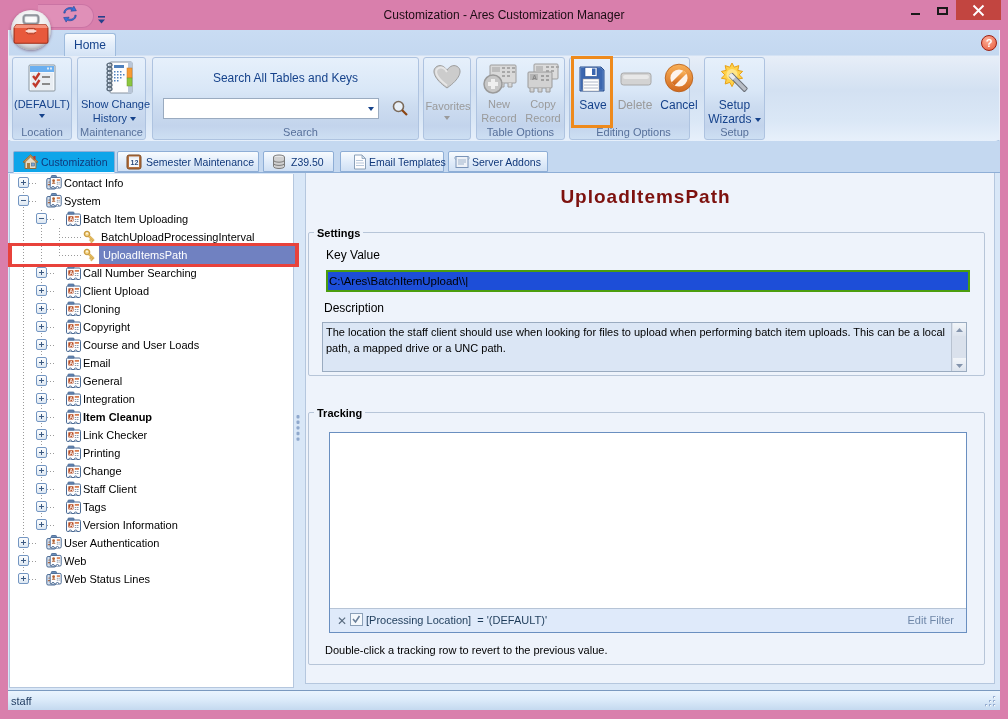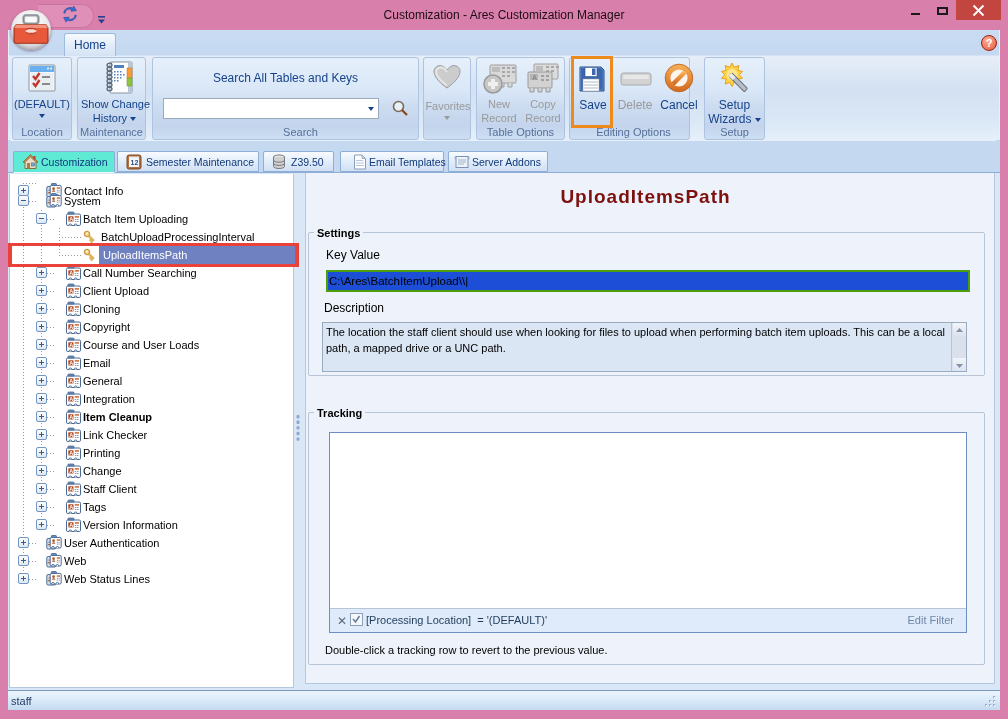--- a/index.html
+++ b/index.html
@@ -26,21 +26,21 @@
 .gtext { color:#9a9a9a; font-size:11px; text-align:center; white-space:nowrap; }
 .darr { display:inline-block; width:0; height:0; border-left:3px solid transparent; border-right:3px solid transparent; border-top:4px solid #15428b; vertical-align:middle; }
 .garr { display:inline-block; width:0; height:0; border-left:3px solid transparent; border-right:3px solid transparent; border-top:4px solid #9a9a9a; vertical-align:middle; }
 
 
 #gap-strip { position:absolute; left:8px; top:141px; width:992px; height:10px; background:#c4d8f0; }
 #tabstrip { position:absolute; left:8px; top:151px; width:992px; height:22px; background:#c4d8f0; }
 .doctab { position:absolute; top:0px; height:21px; background:linear-gradient(#f8fbfe,#e2edfa 50%,#d0e0f4); border:1px solid #8eaed6; border-radius:2px 2px 0 0; font-size:10.5px; color:#10387a; }
 .doctab .tlabel { position:absolute; top:4px; white-space:nowrap; }
 .doctab .ticon { position:absolute; top:2px; }
-#tab-cust { left:5px; width:102px; background:#5eead4; border-bottom:1px solid #f4f8fe; height:22px; z-index:3; }
+#tab-cust { left:5px; width:102px; background:#0ea5e9; border-bottom:1px solid #f4f8fe; height:22px; z-index:3; }
 
 
 #content { position:absolute; left:8px; top:172px; width:992px; height:518px; background:#d9e7f7; border-top:1px solid #8eaed6; }
 #treepanel { position:absolute; left:1px; top:1px; width:285px; height:514px; background:#fff; border:1px solid #b5c7de; border-top:none; }
 #rightpanel { position:absolute; left:297px; top:0px; width:690px; height:511px; background:#eef3fb; border:1px solid #b5c7de; border-top:none; }
 
 
 .trow { position:absolute; left:0; height:18px; font-size:11px; color:#000; white-space:nowrap; }
 .trow span.lbl { position:absolute; top:3px; }
 .expbox { position:absolute; top:3px; width:11px; height:11px; border:1px solid #7496c2; border-radius:2px; background:linear-gradient(#fdfefe,#dde7f2); }
@@ -368,21 +368,21 @@
       <line x1="31" y1="279.5" x2="45" y2="279.5" stroke="#9a9a9a" stroke-width="1" stroke-dasharray="1,2"></line>
       <line x1="31" y1="297.5" x2="45" y2="297.5" stroke="#9a9a9a" stroke-width="1" stroke-dasharray="1,2"></line>
       <line x1="31" y1="315.5" x2="45" y2="315.5" stroke="#9a9a9a" stroke-width="1" stroke-dasharray="1,2"></line>
       <line x1="31" y1="333.5" x2="45" y2="333.5" stroke="#9a9a9a" stroke-width="1" stroke-dasharray="1,2"></line>
       <line x1="31" y1="351.5" x2="45" y2="351.5" stroke="#9a9a9a" stroke-width="1" stroke-dasharray="1,2"></line>
       <line x1="13" y1="369.5" x2="27" y2="369.5" stroke="#9a9a9a" stroke-width="1" stroke-dasharray="1,2"></line>
       <line x1="13" y1="387.5" x2="27" y2="387.5" stroke="#9a9a9a" stroke-width="1" stroke-dasharray="1,2"></line>
       <line x1="13" y1="405.5" x2="27" y2="405.5" stroke="#9a9a9a" stroke-width="1" stroke-dasharray="1,2"></line>
       </svg>
       <div id="treerows">
-      <div class="trow" style="top:8px; width:288px;padding-left:7px;">
+      <div class="trow" style="top:0px; width:288px;padding-left:7px;">
       <div class="expbox plus" style="left:8px;"></div>
       <div style="position:absolute; left:36px; top:0px;"><svg width="16" height="17" viewBox="0 0 16 17">
                 <rect x="0.8" y="4.5" width="9" height="10.5" rx="1.3" fill="#d4e0ee" stroke="#4a6a94" stroke-width="1"></rect>
                 <path d="M2.2 8.6 a1.1 1.1 0 1 1 2.2 0 z" fill="#b06030"></path>
                 <path d="M1.6 11.3 c0-1.7 3.4-1.7 3.4 0 z" fill="#b06030"></path>
                 <rect x="4.2" y="3.4" width="11" height="10.6" rx="1.3" fill="#fdfdfe" stroke="#4a6a94" stroke-width="1"></rect>
                 <path d="M5.4 3.4 V2.2 a0.7 0.7 0 0 1 0.7 -0.7 h3.6 a0.7 0.7 0 0 1 0.7 0.7 v1.2 z" fill="#6f92be" stroke="#4a6a94" stroke-width="0.9"></path>
                 <circle cx="7.6" cy="6.7" r="1.4" fill="#b06030"></circle>
                 <path d="M5.9 9.8 c0-2 3.4-2 3.4 0 z" fill="#b06030"></path>
                 <rect x="10.8" y="5.4" width="3.2" height="1.3" fill="#cc5a20"></rect>

